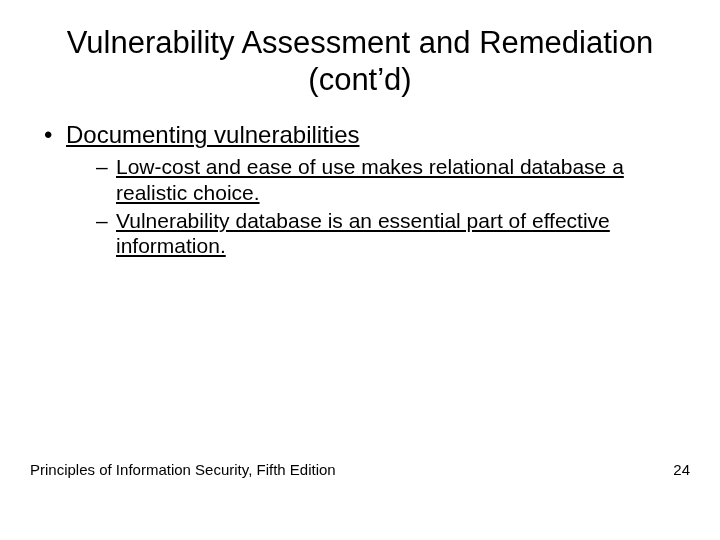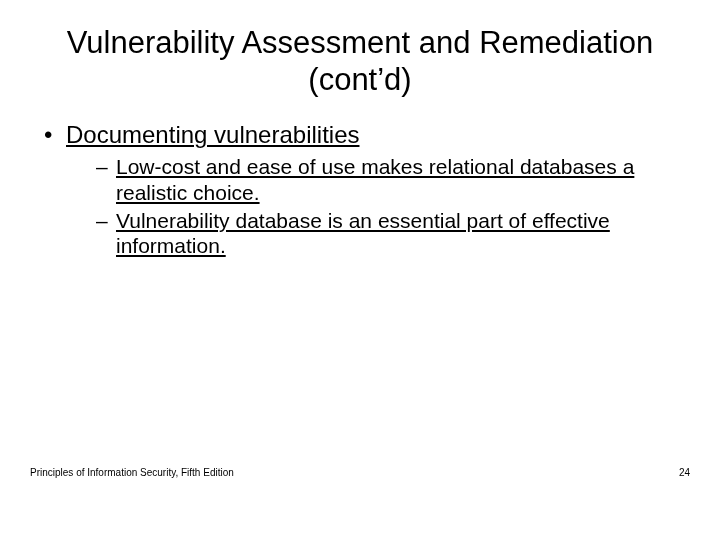--- a/index.html
+++ b/index.html
@@ -63,39 +63,39 @@
     content: "–";
     position: absolute;
     left: 0;
     top: 0;
   }
   .footer {
     position: absolute;
     left: 30px;
     right: 30px;
     bottom: 30px;
-    font-size: 10px;
+    font-size: 15px;
     display: flex;
     justify-content: space-between;
     align-items: center;
   }
 </style>
 </head>
 <body>
 
 <div class="slide">
 
   <h1 class="title">Vulnerability Assessment and Remediation (cont’d)</h1>
 
   <ul class="level1">
     <li>
       <span>Documenting vulnerabilities</span>
       <ul class="level2">
         <li>
-          <span>Low-cost and ease of use makes relational databases a realistic choice.</span>
+          <span>Low-cost and ease of use makes relational database a realistic choice.</span>
         </li>
         <li>
           <span>Vulnerability database is an essential part of effective information.</span>
         </li>
       </ul>
     </li>
   </ul>
 
   <div class="footer">
     <span>Principles of Information Security, Fifth Edition</span>

